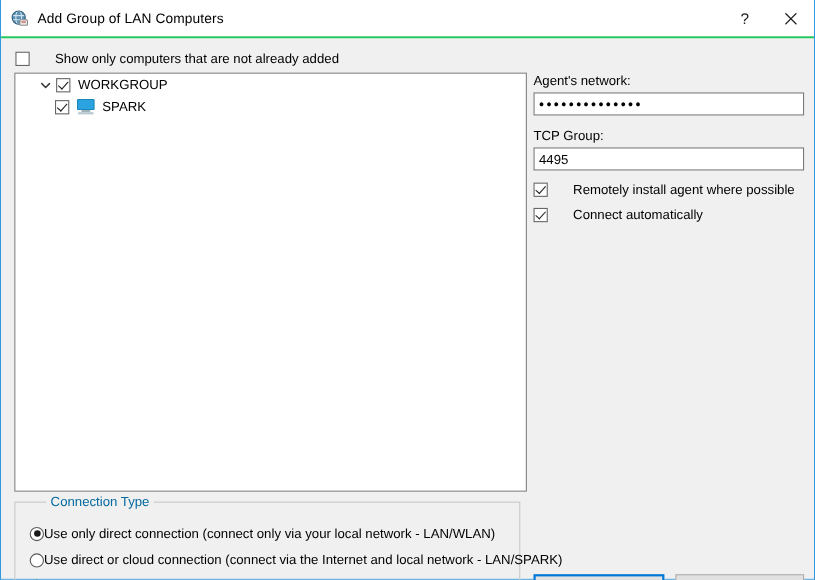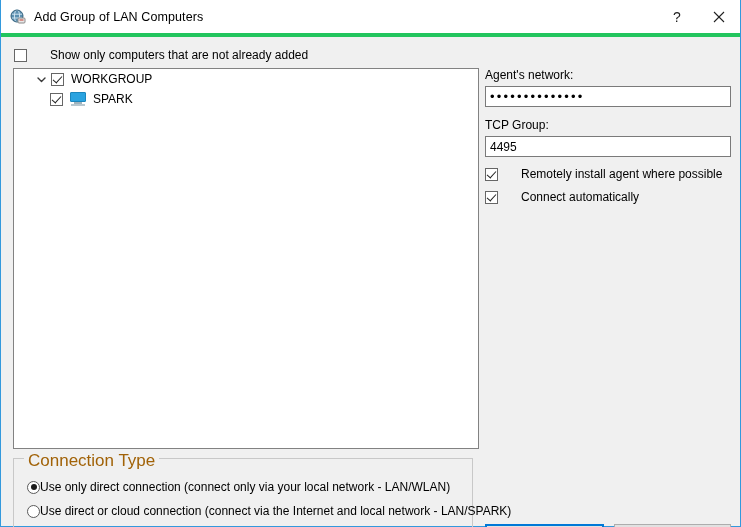--- a/index.html
+++ b/index.html
@@ -27,21 +27,21 @@
     border-top: none;
     background: #f0f0f0;
     display: flex;
     flex-direction: column;
   }
 
   
   .titlebar {
     height: 33px;
     background: #ffffff;
-    border-bottom: 4px solid #22c55e;
+    border-bottom: 2px solid #22c55e;
     display: flex;
     align-items: center;
     flex: 0 0 auto;
     position: relative;
   }
   .title-icon {
     width: 16px;
     height: 16px;
     margin-left: 9px;
     margin-right: 8px;
@@ -223,26 +223,26 @@
     position: absolute;
     left: 12px;
     top: 421px;
     width: 460px;
     height: 90px;
     box-sizing: border-box;
     border: 1px solid #c8c8c8;
   }
   .group-title {
     position: absolute;
-    left: 10px;
+    left: 28px;
     top: -8px;
     background: #f0f0f0;
     padding: 0 4px;
-    font-size: 17px;
-    color: #a16207;
+    font-size: 12px;
+    color: #0369a1;
   }
   .radio-list {
     position: absolute;
     left: 13px;
     top: 16px;
     right: 6px;
   }
   .radio-row {
     display: flex;
     align-items: center;

